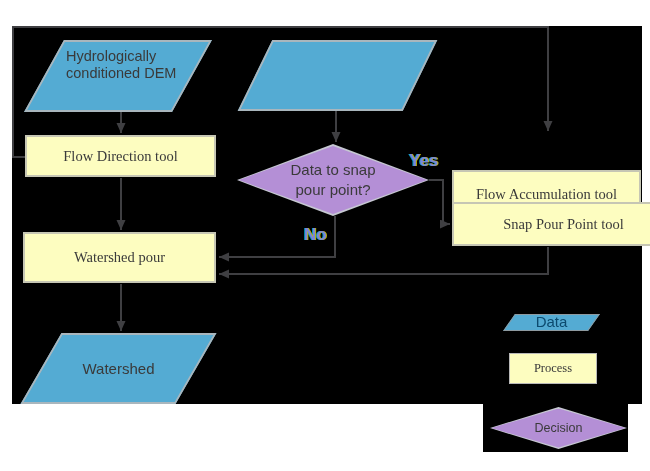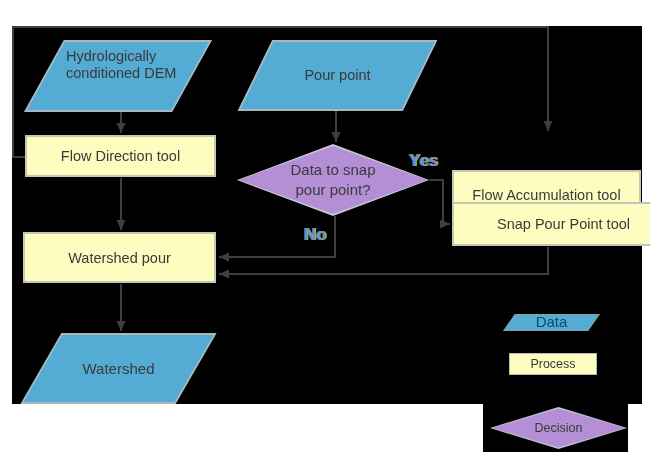--- a/index.html
+++ b/index.html
@@ -13,21 +13,21 @@
 
   svg#wires{position:absolute;left:0;top:0;width:650px;height:471px;z-index:2;}
   svg#wires path{fill:none;stroke:var(--connector,#3f3f42);stroke-width:2;}
 
   .node{position:absolute;z-index:3;box-sizing:border-box;}
   .para{background:var(--data_fill,#54abd3);border:2px solid #a9b6bd;}
   .proc{background:var(--process_fill,#fdfdc0);border:2px solid #c6c6b4;
         display:flex;align-items:center;justify-content:center;text-align:center;}
   .label{position:absolute;z-index:4;color:var(--text,#3a3a3a);
          font-size:14.5px;line-height:17px;display:flex;align-items:center;justify-content:center;text-align:center;}
-  .proc .lbl{color:var(--text,#3a3a3a);font-size:14.5px;}
+  .proc .lbl{color:var(--text,#3a3a3a);font-size:14.5px;font-family:Liberation Serif, serif;}
 
   
   #dem-shape{left:44px;top:40px;width:148px;height:72px;transform:skewX(-29deg);}
   #dem-label{left:66px;top:48px;width:112px;height:64px;justify-content:flex-start;text-align:left;align-items:flex-start;}
   #pour-shape{left:255px;top:40px;width:165px;height:71px;transform:skewX(-26deg);}
   #pour-label{left:255px;top:40px;width:165px;height:71px;}
   #watershed-shape{left:41px;top:333px;width:155px;height:71px;transform:skewX(-30deg);}
   #watershed-label{left:41px;top:333px;width:155px;height:71px;font-size:15px;}
 
   #flowdir-box{left:25px;top:135px;width:191px;height:42px;}
@@ -44,21 +44,21 @@
   #decision-label span{width:112px;}
 
   .edge-label{position:absolute;z-index:5;font-size:17px;font-weight:bold;color:#7b86d8;
     text-shadow:1px 0 0 rgba(210,200,0,.9),-1px 0 0 rgba(0,190,240,.8);}
   #yes-label{left:409px;top:151px;}
   #no-label{left:304px;top:225px;}
 
   
   #legend-data-shape{left:509px;top:314px;width:85px;height:17px;transform:skewX(-35deg);border-width:1.5px;border-color:#8e9aa0;}
   #legend-data-label{left:509px;top:313px;width:85px;height:17px;font-size:15px;color:#0c4a6e;}
-  #legend-process-box{left:509px;top:353px;width:88px;height:22px;border:1.5px solid #b8b8b8;}
+  #legend-process-box{left:509px;top:353px;width:88px;height:31px;border:1.5px solid #b8b8b8;}
   #legend-process-box .lbl{font-size:12.5px;}
   #legend-decision-shape{left:490px;top:407px;width:137px;height:42px;}
   #legend-decision-shape .diamond-inner{inset:1.5px;}
   #legend-decision-label{left:490px;top:407px;width:137px;height:42px;font-size:12.5px;}
 </style>
 </head>
 <body>
 
 <div id="stage">
 
@@ -79,21 +79,20 @@
     <path d="M548,183 L548,200" marker-end="url(#ah)"></path>
     <path d="M335,216 L335,257 L219,257" marker-end="url(#ah)"></path>
     <path d="M548,247 L548,274 L219,274" marker-end="url(#ah)"></path>
     <path d="M121,284 L121,331" marker-end="url(#ah)"></path>
   </svg>
 
   <div id="dem-shape" class="node para"></div>
   <div id="dem-label" class="label">Hydrologically conditioned DEM</div>
 
   <div id="pour-shape" class="node para"></div>
-  <div id="pour-label" class="label">Pour point</div>
 
   <div id="flowdir-box" class="node proc">
     <span class="lbl">Flow Direction tool</span>
   </div>
 
   <div id="decision-shape" class="diamond-outer">
     <div class="diamond-inner"></div>
   </div>
   <div id="decision-label" class="label">
     <span>Data to snap pour point?</span>

